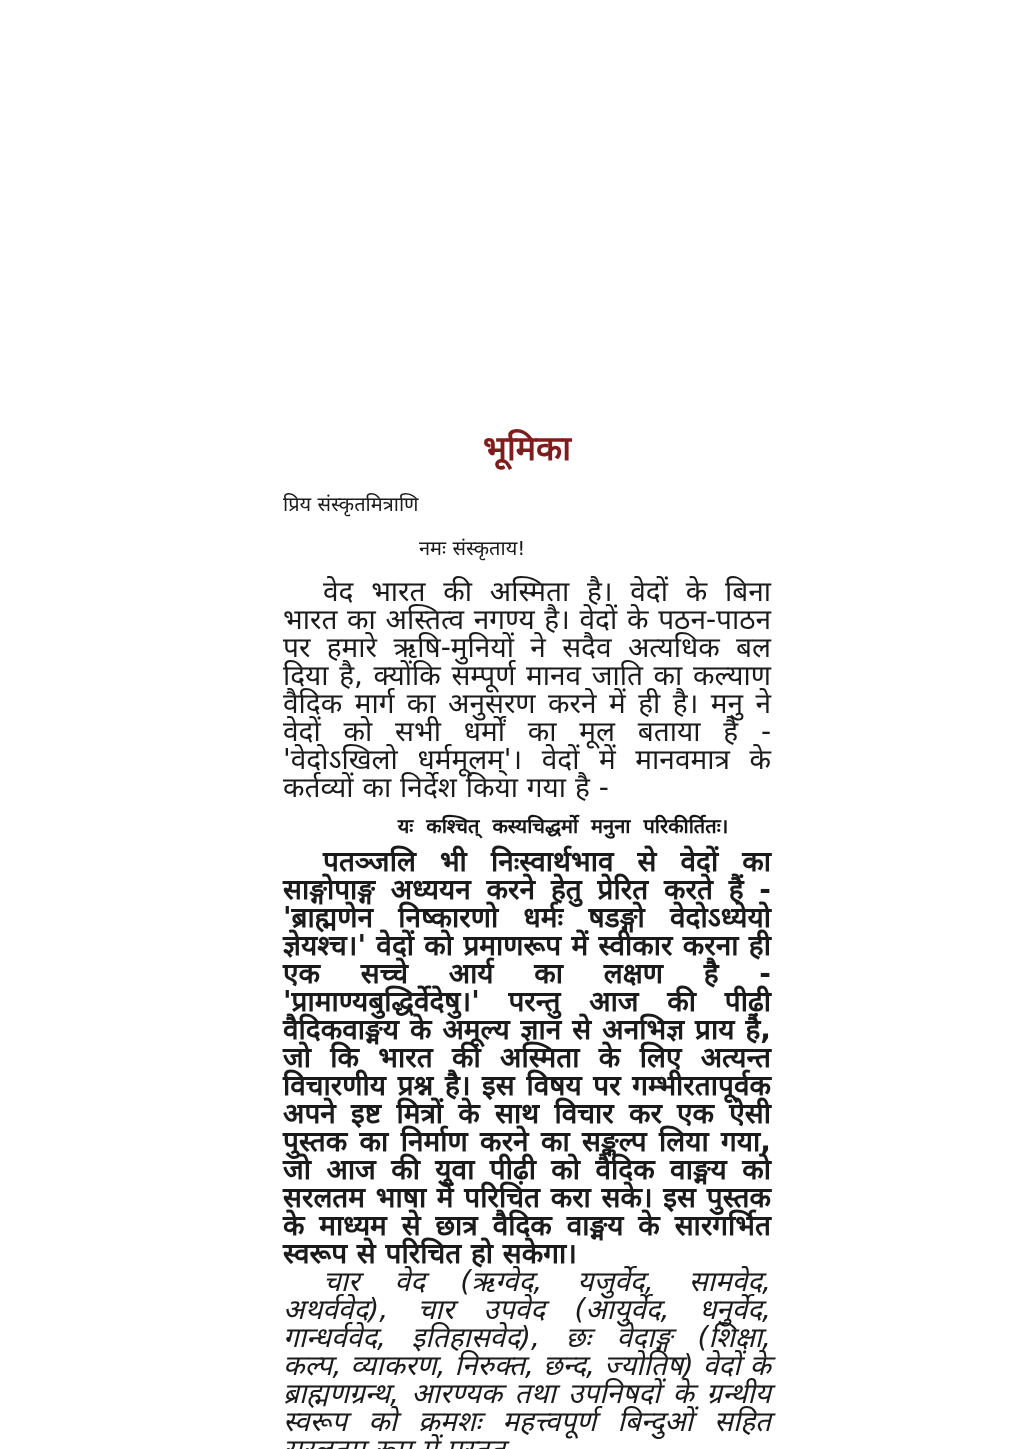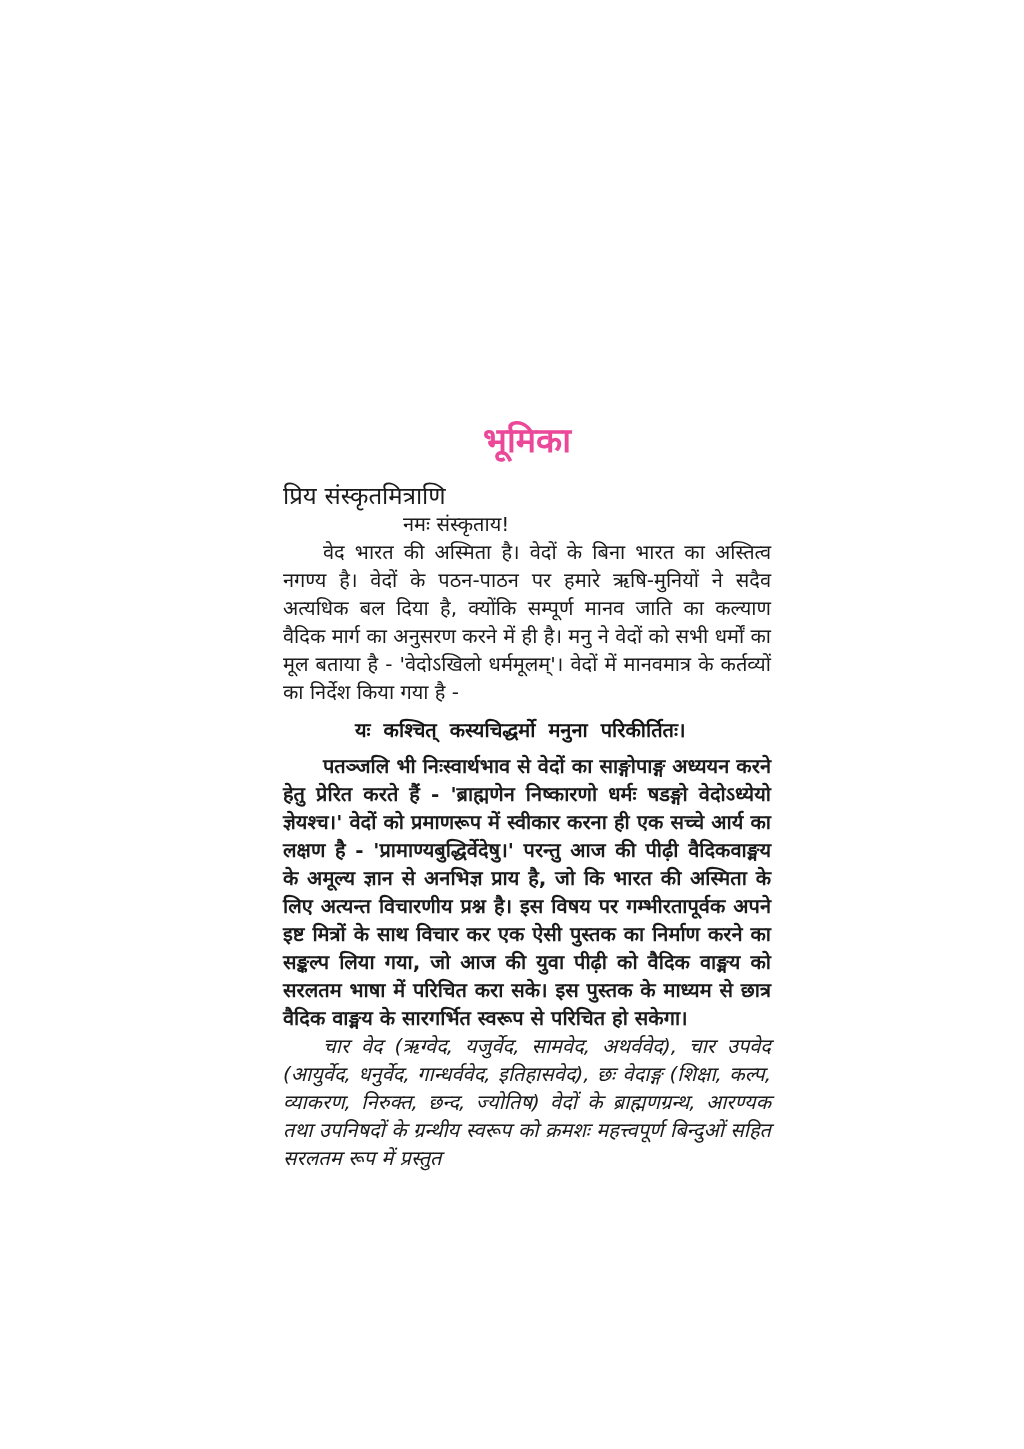--- a/index.html
+++ b/index.html
@@ -23,60 +23,61 @@
     height: 1449px;
     background: #ffffff;
   }
   .text-block {
     position: absolute;
     left: 283px;
     top: 416px;
     width: 488px;
   }
   .page-title {
-    margin: 0;
+    margin: 8px;
     padding: 0;
     text-align: center;
     font-size: 34px;
     line-height: 48px;
     font-weight: bold;
-    color: #ec4899;
+    color: #7f1d1d;
   }
   .greeting {
     margin: 18px 0 0 0;
-    font-size: 24px;
+    font-size: 20px;
     line-height: 28px;
   }
   .salutation {
-    margin: 0;
+    margin: 16px;
     padding-left: 120px;
     font-size: 20px;
     line-height: 28px;
   }
   p.body-para {
     margin: 0;
-    font-size: 20px;
+    font-size: 28px;
     line-height: 28px;
     text-align: justify;
     text-indent: 40px;
     color: #1b1b1b;
   }
   .para-1 { margin-top: 8px; }
   .para-2 { margin-top: 4px; font-weight: bold; }
   .para-3 { margin-top: 8px; font-style: italic; }
   .verse {
     margin: 10px 0 8px 72px;
     font-size: 20px;
     line-height: 28px;
     font-weight: bold;
     word-spacing: 6px;
     color: #151515;
   }
   .verse-line {
     margin: 0;
+    text-align: center;
   }
 </style>
 </head>
 <body>
 
 <div class="page">
   <div class="text-block">
 
     <h1 class="page-title">भूमिका</h1>
 

